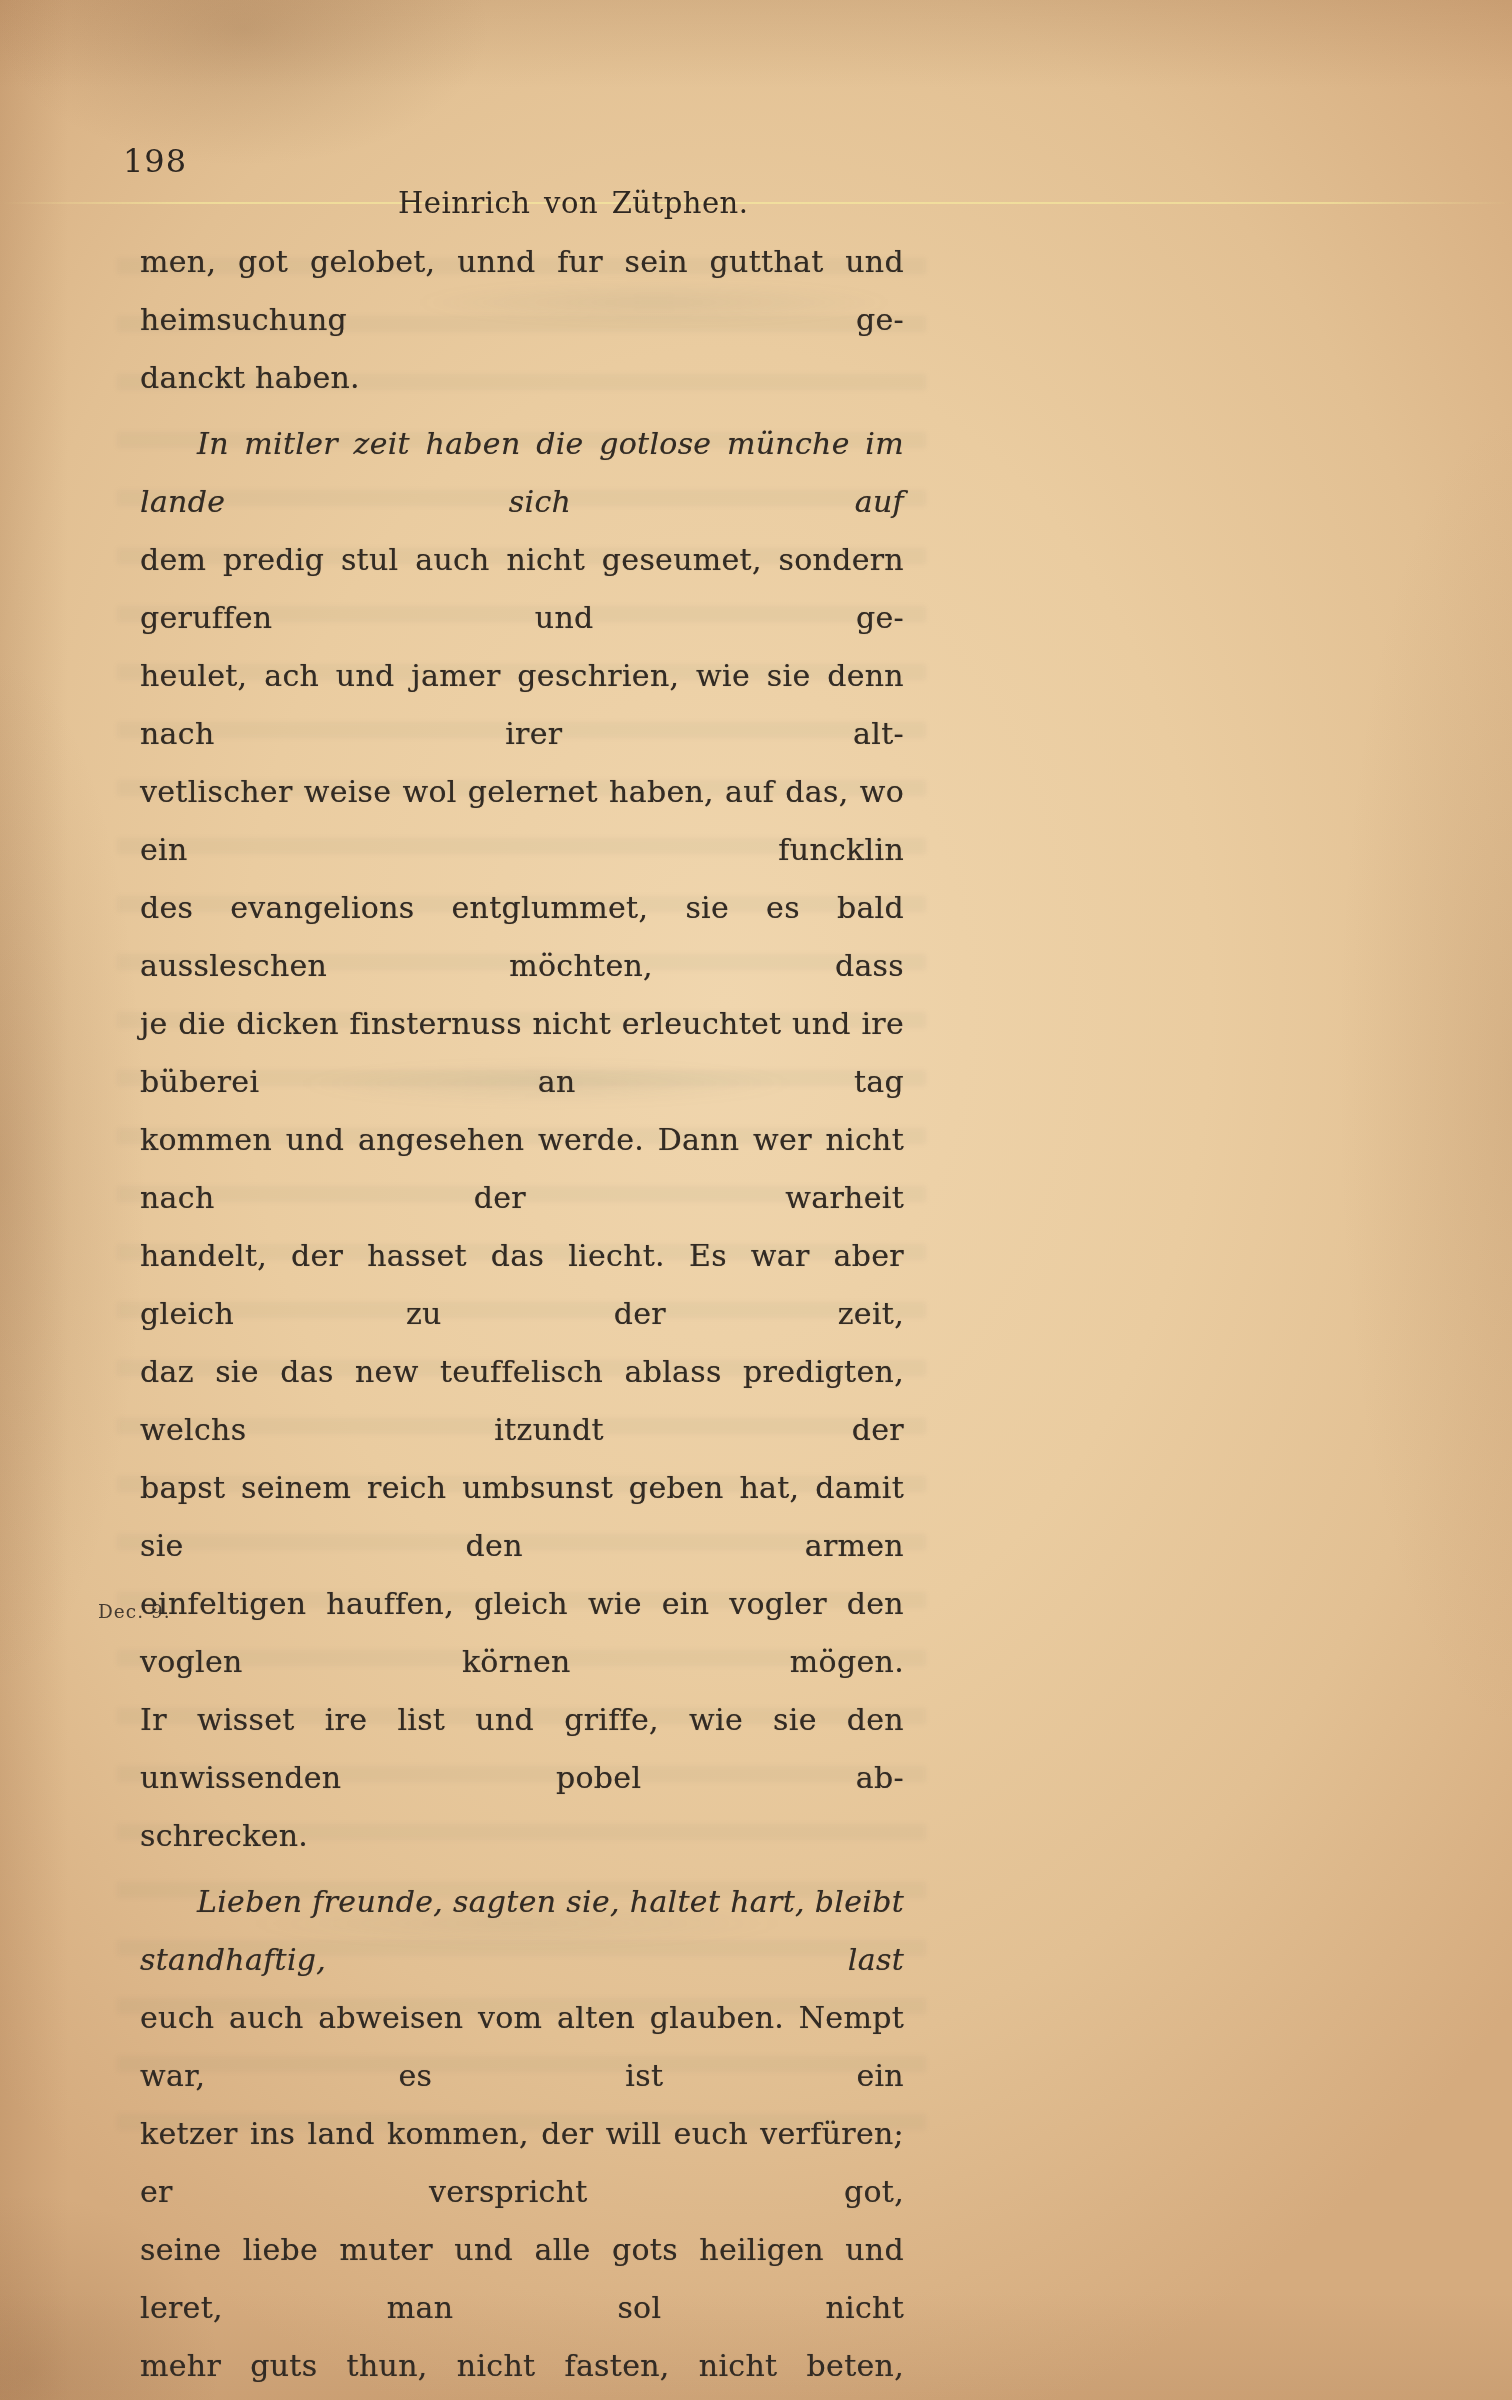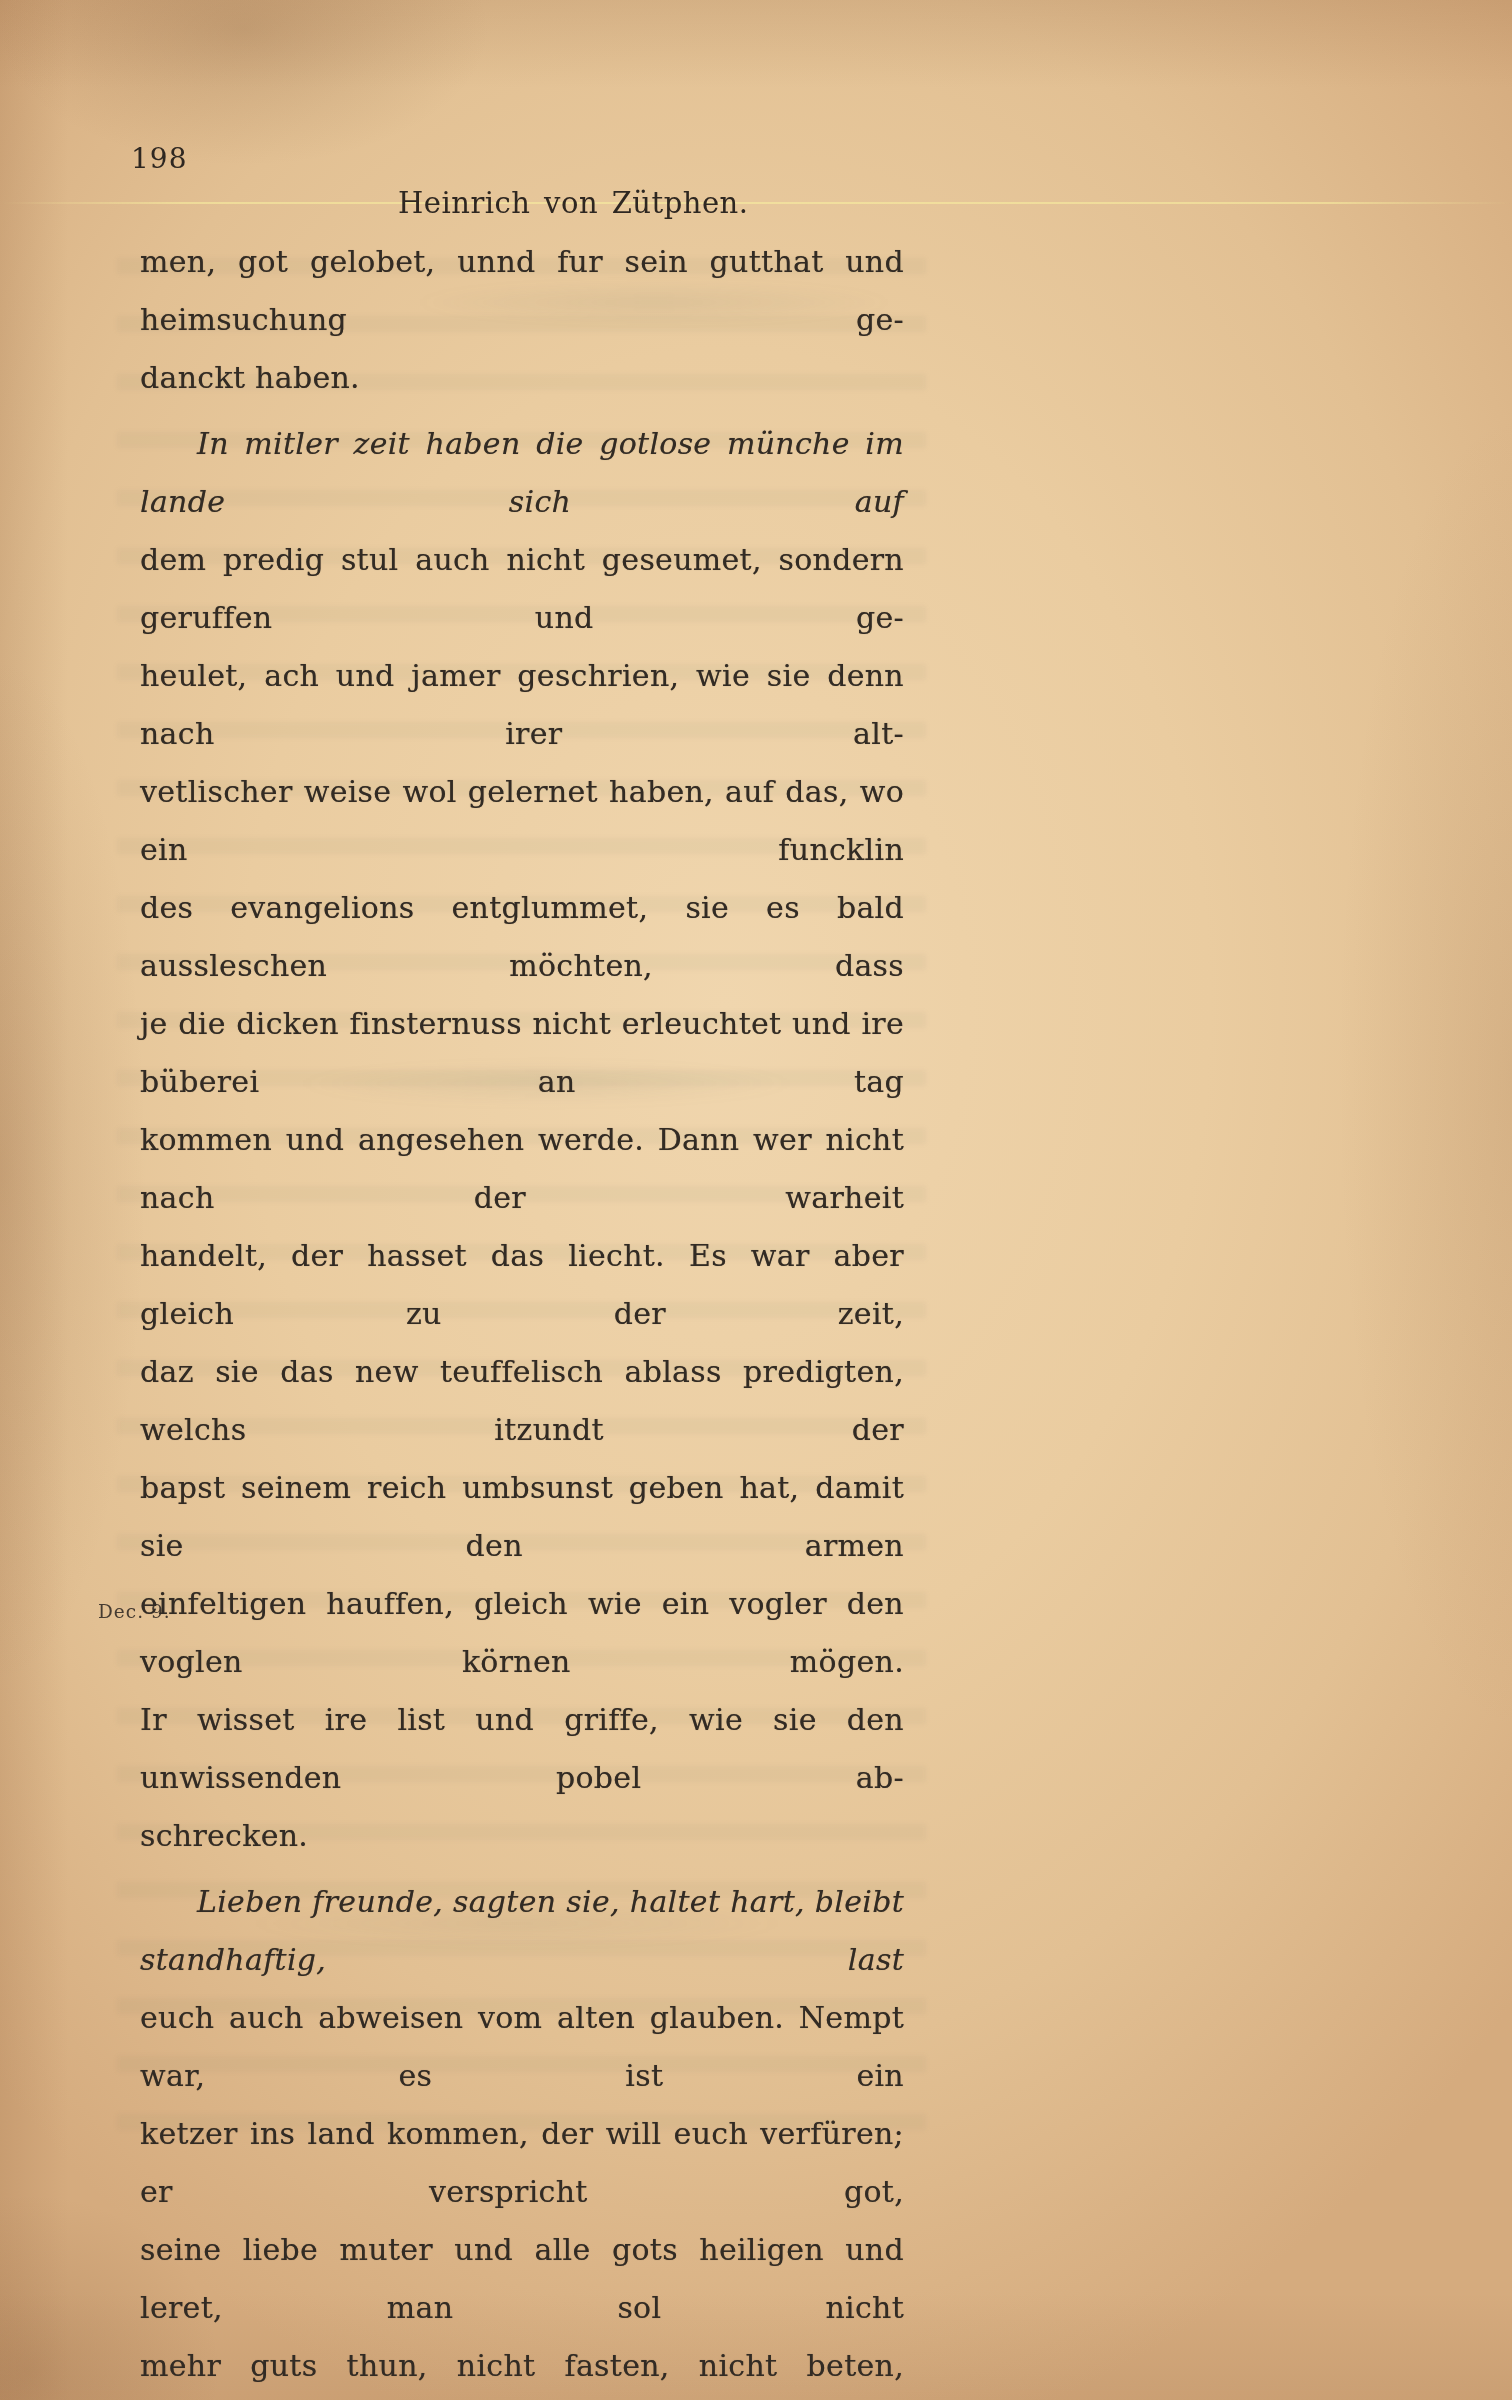--- a/index.html
+++ b/index.html
@@ -43,22 +43,22 @@
              background: radial-gradient(ellipse closest-side, rgba(105,112,90,0.08), transparent); }
   .rule-line {
     position: absolute;
     left: 0; top: 202px; width: 100%; height: 2px;
     background: linear-gradient(90deg, rgba(250,242,160,0.0), rgba(250,242,160,0.55) 12%, rgba(250,242,160,0.55) 88%, rgba(250,242,160,0.0));
     filter: blur(0.4px);
     pointer-events: none;
   }
   .page-number {
     position: absolute;
-    left: 131px; top: 142px;
-    font-size: 28px;
+    left: 123px; top: 142px;
+    font-size: 32px;
     color: #2e2721;
     letter-spacing: 1px;
   }
   .running-title {
     position: absolute;
     left: 398px; top: 146px;
     font-size: 29px;
     color: #2e2721;
     letter-spacing: 0.5px;
     word-spacing: 3.9px;

